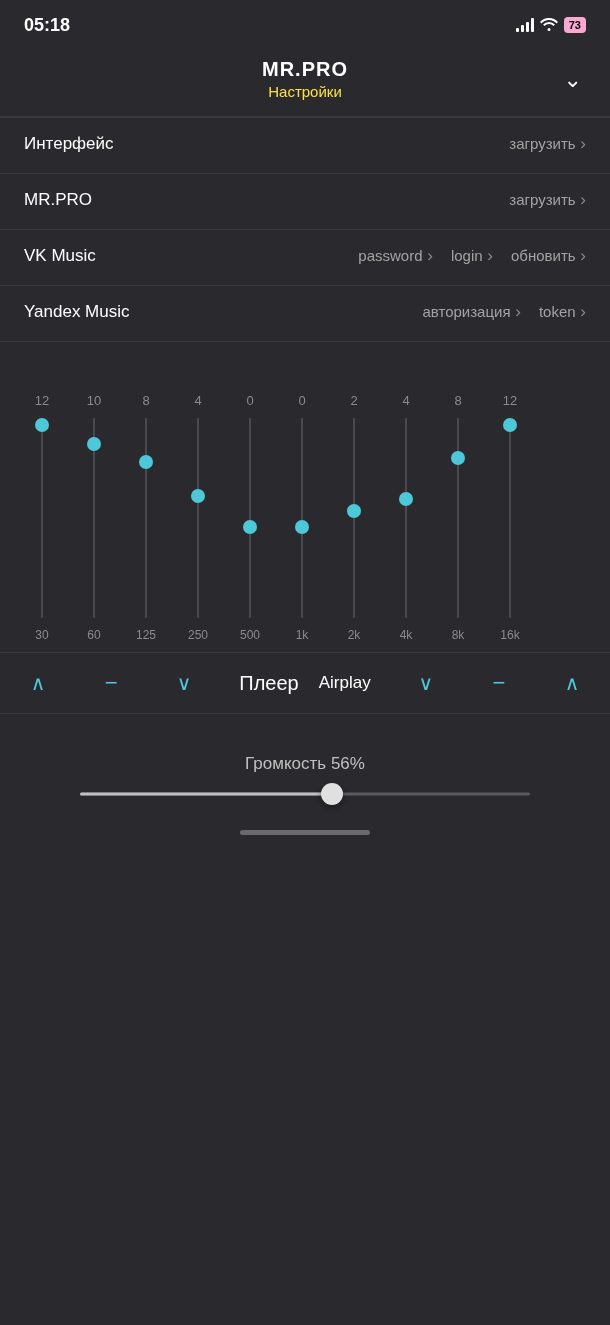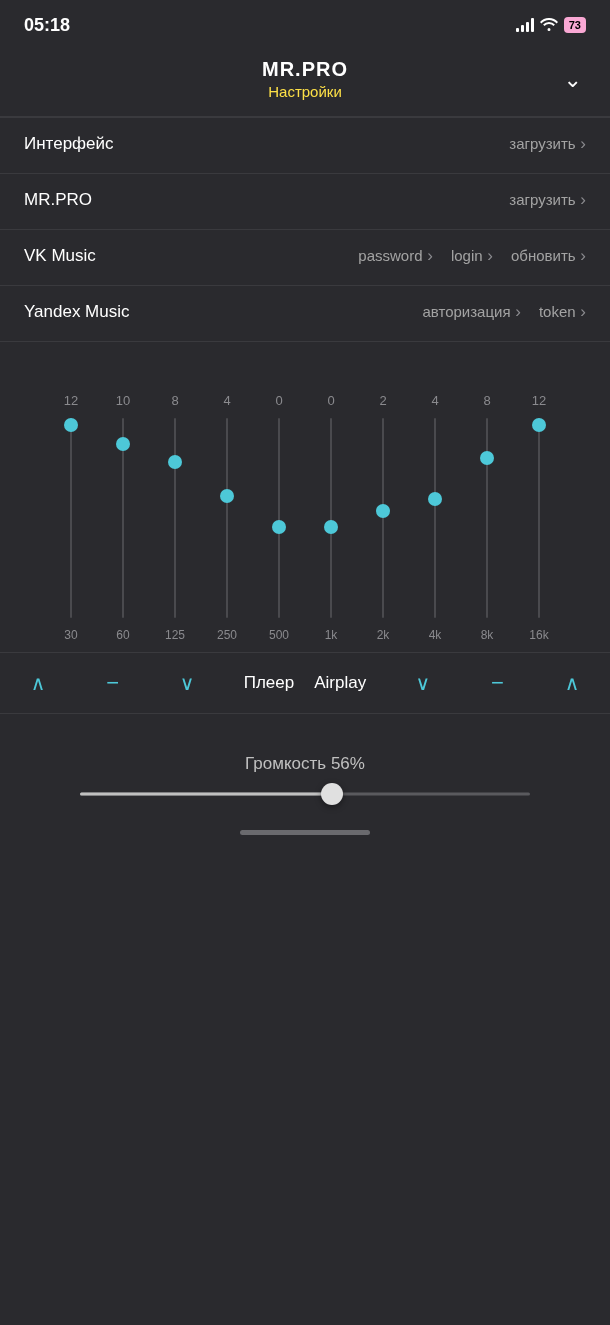--- a/index.html
+++ b/index.html
@@ -117,21 +117,21 @@
       color: #8a8a8e;
     }
 
     
     .eq-section {
       padding: 20px 16px 10px;
       border-bottom: 1px solid #3a3a3e;
     }
     .eq-container {
       display: flex;
-      justify-content: center;
+      justify-content: flex-start;
       align-items: flex-end;
       height: 280px;
       padding-bottom: 0;
     }
     .eq-band {
       display: flex;
       flex-direction: column;
       align-items: center;
       width: 52px;
     }
@@ -192,21 +192,21 @@
       cursor: pointer;
       font-size: 20px;
       color: #4dc8d8;
     }
     .nav-center {
       display: flex;
       align-items: center;
       gap: 20px;
     }
     .nav-label {
-      font-size: 17px;
+      font-size: 20px;
       color: #fff;
       cursor: pointer;
       text-align: right;
     }
     .nav-label-secondary {
       font-size: 17px;
       color: #fff;
       cursor: pointer;
     }
 

